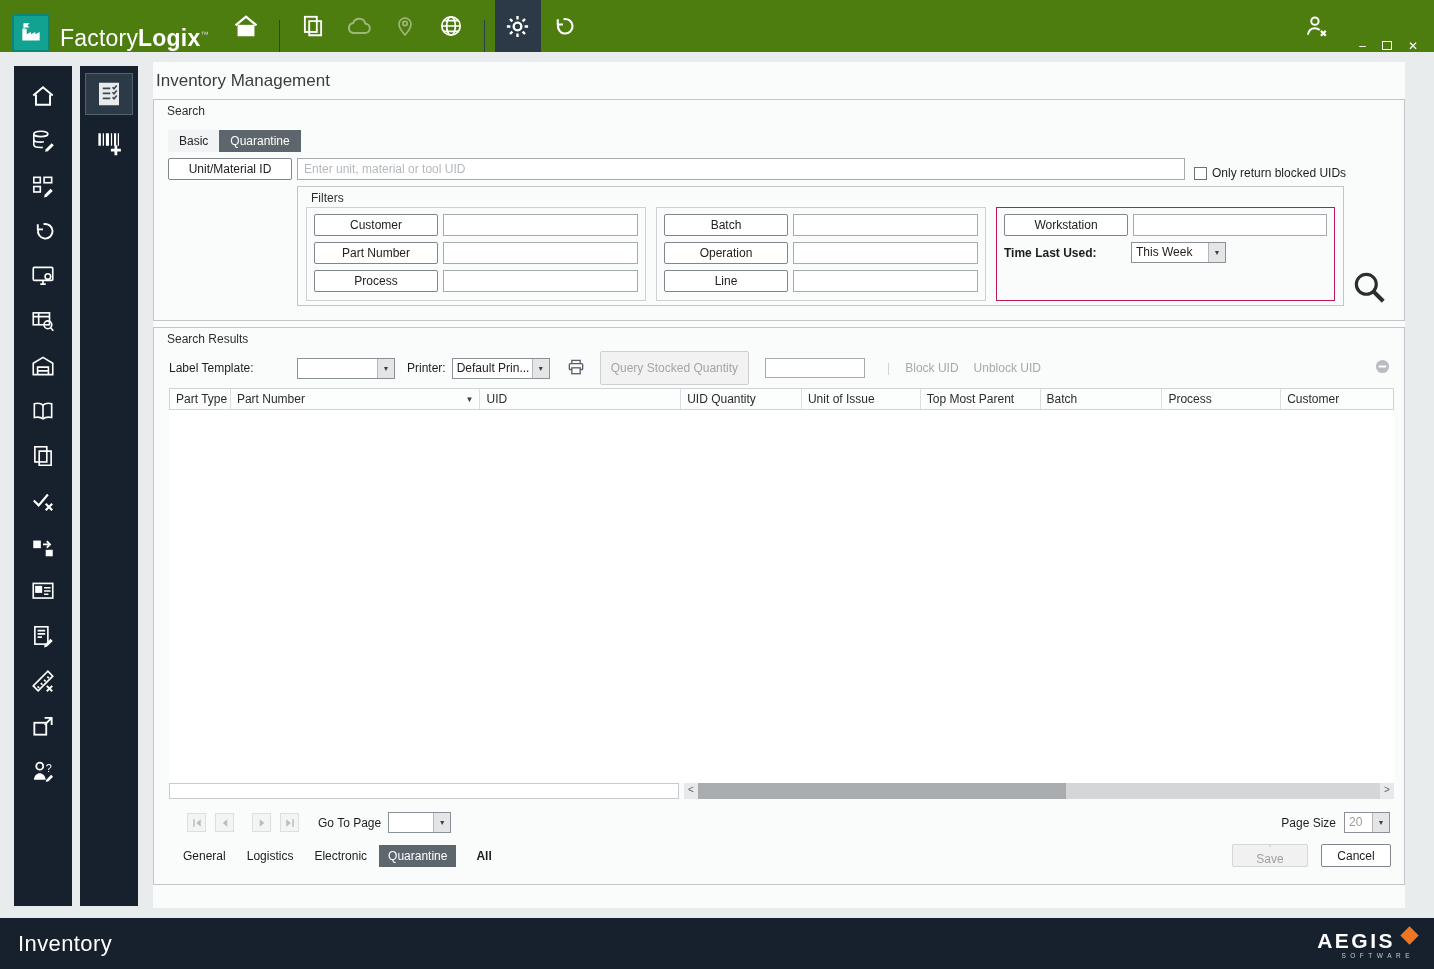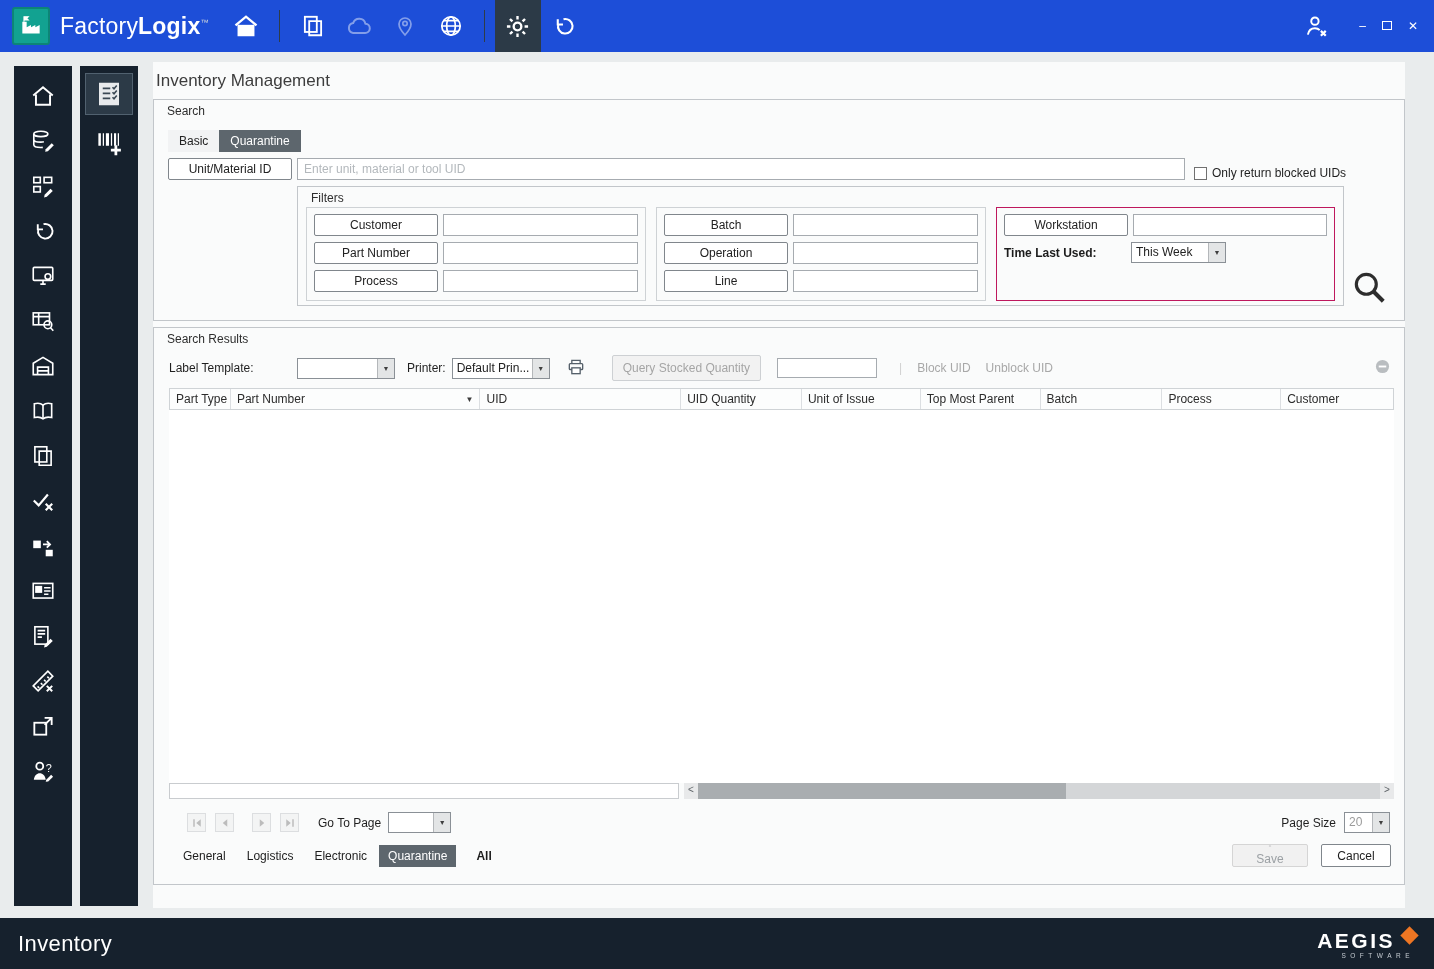--- a/index.html
+++ b/index.html
@@ -1,20 +1,20 @@
 <!DOCTYPE html>
 <html><head>
 <meta charset="utf-8">
 <style>
   * { box-sizing: border-box; margin: 0; padding: 0; }
   html,body { width:1434px; height:969px; overflow:hidden; font-family:"Liberation Sans", sans-serif; background:#e9eced; }
   .app { width:1434px; height:969px; display:flex; flex-direction:column; }
 
   
-  .titlebar { height:52px; background:#1d4ed8; display:flex; align-items:center; padding-left:12px; flex:0 0 auto; }
+  .titlebar { height:52px; background:#4d7c0f; display:flex; align-items:flex-end; padding-left:12px; flex:0 0 auto; }
   .logo-box { width:38px; height:38px; background:#12a291; border:2px solid #0d8577; border-radius:3px; display:flex; align-items:center; justify-content:center; }
   .brand-text { color:#fff; font-size:23px; margin-left:10px; letter-spacing:0.2px; white-space:nowrap; }
   .brand-text .light { font-weight:400; }
   .brand-text .bold { font-weight:700; }
   .tm { font-size:8px; color:#cfd5da; vertical-align:super; }
   .tb-icon { width:46px; height:52px; display:flex; align-items:center; justify-content:center; cursor:pointer; }
   .tb-icon.dim svg { opacity:.45; }
   .tb-icon.active { background:#2c3a47; }
   .tb-sep { width:1px; height:32px; background:#2e3c49; margin:0 10px; }
   .tb-spacer { flex:1; }
@@ -65,21 +65,21 @@
   .select-arrow { width:17px; background:#e3e5e6; border-left:1px solid #b4b7ba; display:flex; align-items:center; justify-content:center; font-size:7px; color:#3f3f3f; }
   .big-search { position:absolute; right:16px; bottom:10px; cursor:pointer; }
 
   
   .results-group { margin-top:6px; height:558px; }
   .results-toolbar { position:absolute; top:28px; left:15px; right:14px; height:24px; display:flex; align-items:center; font-size:12px; color:#1f1f1f; }
   .lt-label { width:128px; }
   .printer-label { margin-left:12px; }
   .printer-select { margin-left:6px; }
   .printer-icon { margin-left:16px; cursor:pointer; }
-  .btn-disabled { height:26px; margin-left:26px; padding:0 10px; background:#f2f2f2; border:1px solid #cdd0d3; color:#a5a5a5; font-size:12px; border-radius:2px; }
+  .btn-disabled { height:34px; margin-left:14px; padding:0 10px; background:#f2f2f2; border:1px solid #cdd0d3; color:#a5a5a5; font-size:12px; border-radius:2px; }
   .qty-input { width:100px; margin-left:16px; height:20px; }
   .tool-sep { color:#d0d0d0; margin-left:22px; }
   .link-disabled { color:#a8a8a8; margin-left:15px; cursor:default; }
   .remove-icon { margin-left:auto; cursor:pointer; }
 
   .tbl { position:absolute; top:60px; left:15px; width:1225px; }
   .thead { display:flex; height:22px; background:#fcfdfd; border:1px solid #cfd3d6; }
   .th { font-size:12px; color:#2c2c2c; padding:0 6px; border-right:1px solid #dcdfe2; display:flex; align-items:center; overflow:hidden; white-space:nowrap; }
   .th:last-child { border-right:none; }
   .th.sorted { justify-content:space-between; }

